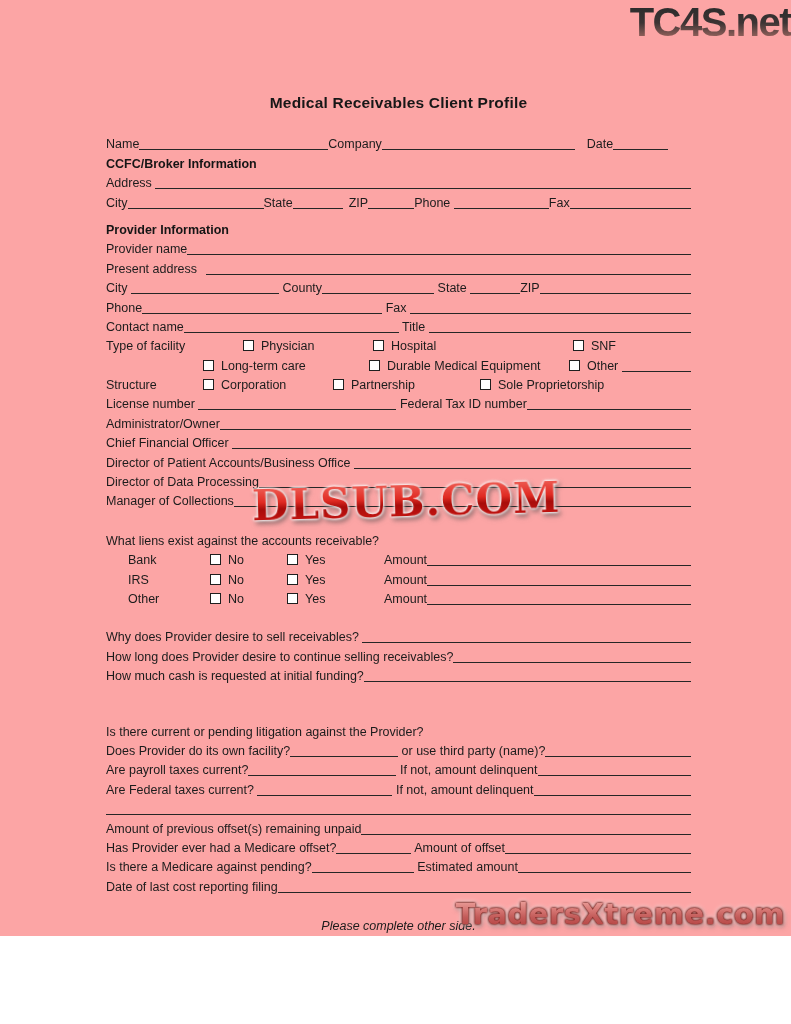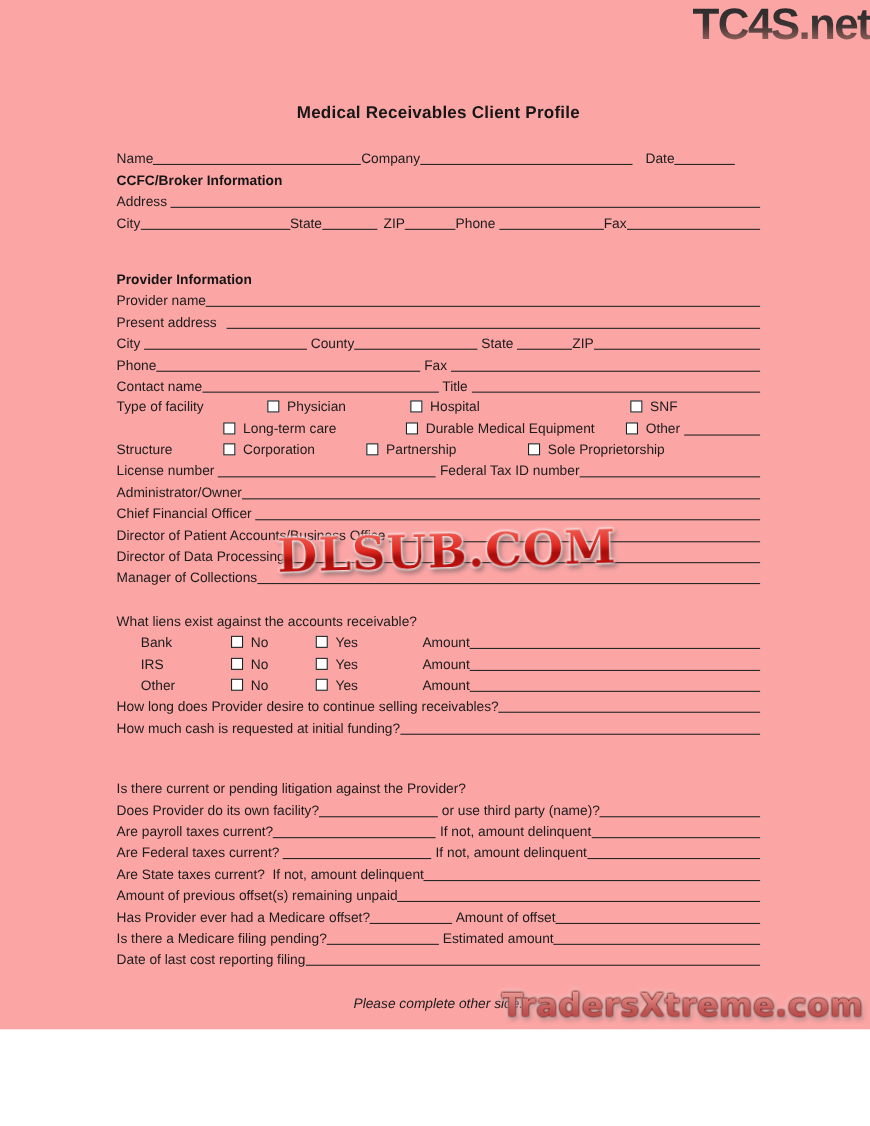--- a/index.html
+++ b/index.html
@@ -78,21 +78,21 @@
           <span class="t">State</span>
           <span class="line" style="width: 50px; flex: 0 0 50px;"></span>
           <span class="gap" style="width: 6px; flex: 0 0 6px;"></span>
           <span class="t">ZIP</span>
           <span class="line" style="width: 46px; flex: 0 0 46px;"></span>
           <span class="t">Phone </span>
           <span class="line" style="width: 95px; flex: 0 0 95px;"></span>
           <span class="t">Fax</span>
           <span class="line" style="flex-grow: 1;"></span>
         </div>
-        <div class="row heading" style="margin-top: 32px;">
+        <div class="row heading" style="margin-top: 8px;">
           <span class="t">Provider Information</span>
         </div>
         <div class="row">
           <span class="t">Provider name</span>
           <span class="line" style="flex-grow: 1;"></span>
         </div>
         <div class="row">
           <span class="t">Present address </span>
           <span class="gap" style="width: 5px; flex: 0 0 5px;"></span>
           <span class="line" style="flex-grow: 1;"></span>
@@ -229,20 +229,24 @@
             <span class="box"></span>
             <span class="cbt">No</span>
           </span>
           <span class="cb" style="width: 97px; flex: 0 0 97px;">
             <span class="box"></span>
             <span class="cbt">Yes</span>
           </span>
           <span class="t">Amount</span>
           <span class="line" style="flex-grow: 1;"></span>
         </div>
+        <div class="row" style="margin-top: 19px;">
+          <span class="t">Why does Provider desire to sell receivables? </span>
+          <span class="line" style="flex-grow: 1;"></span>
+        </div>
         <div class="row">
           <span class="t">How long does Provider desire to continue selling receivables?</span>
           <span class="line" style="flex-grow: 1;"></span>
         </div>
         <div class="row">
           <span class="t">How much cash is requested at initial funding?</span>
           <span class="line" style="flex-grow: 1;"></span>
         </div>
         <div class="row" style="margin-top: 36px;">
           <span class="t">Is there current or pending litigation against the Provider?</span>
@@ -259,35 +263,34 @@
           <span class="t"> If not, amount delinquent</span>
           <span class="line" style="flex-grow: 1;"></span>
         </div>
         <div class="row">
           <span class="t">Are Federal taxes current? </span>
           <span class="line" style="width: 135px; flex: 0 0 135px;"></span>
           <span class="t"> If not, amount delinquent</span>
           <span class="line" style="flex-grow: 1;"></span>
         </div>
         <div class="row">
-          <span class="t">Are State taxes current?  If not, amount delinquent</span>
           <span class="line" style="flex-grow: 1;"></span>
         </div>
         <div class="row">
           <span class="t">Amount of previous offset(s) remaining unpaid</span>
           <span class="line" style="flex-grow: 1;"></span>
         </div>
         <div class="row">
           <span class="t">Has Provider ever had a Medicare offset?</span>
           <span class="line" style="width: 75px; flex: 0 0 75px;"></span>
           <span class="t"> Amount of offset</span>
           <span class="line" style="flex-grow: 1;"></span>
         </div>
         <div class="row">
-          <span class="t">Is there a Medicare filing pending?</span>
+          <span class="t">Is there a Medicare against pending?</span>
           <span class="line" style="width: 102px; flex: 0 0 102px;"></span>
           <span class="t"> Estimated amount</span>
           <span class="line" style="flex-grow: 1;"></span>
         </div>
         <div class="row">
           <span class="t">Date of last cost reporting filing</span>
           <span class="line" style="flex-grow: 1;"></span>
         </div>
         <div class="row italic" style="margin-top: 20px; justify-content: center;">
           <span class="t">Please complete other side.</span>

